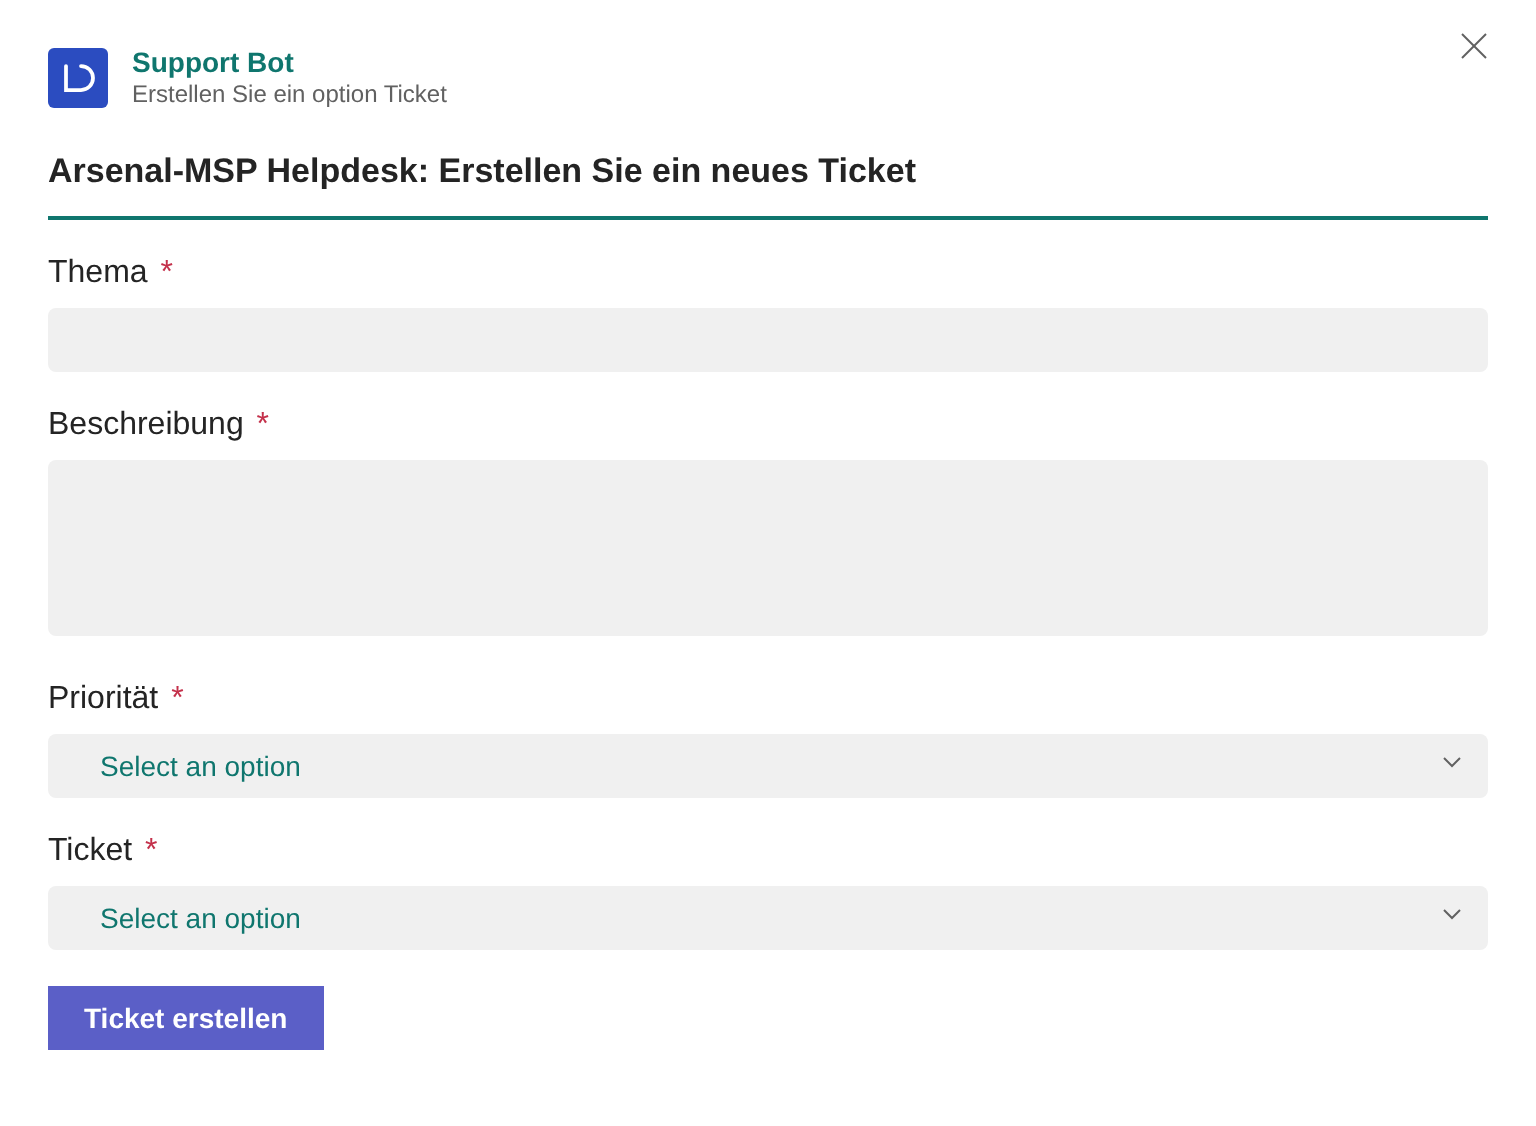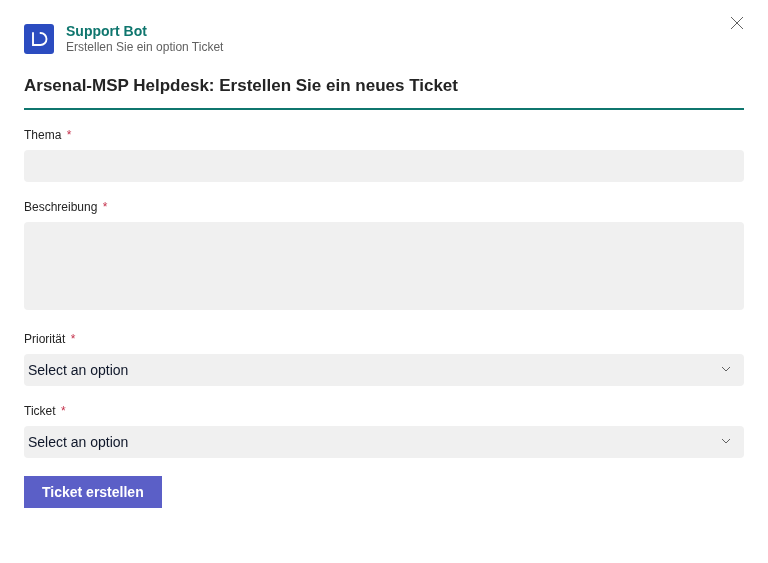--- a/index.html
+++ b/index.html
@@ -60,21 +60,21 @@
       font-size: 17px;
       font-weight: 700;
       color: #242424;
       padding-bottom: 12px;
       border-bottom: 2px solid #0f766e;
       margin-bottom: 18px;
     }
     .field { margin-bottom: 18px; }
     .field-label {
       display: block;
-      font-size: 12px;
+      font-size: 16px;
       color: #242424;
       margin-bottom: 8px;
     }
     .required { color: #c4314b; margin-left: 2px; }
     .text-input {
       width: 100%;
       height: 32px;
       background: #f0f0f0;
       border: none;
       border-radius: 4px;
@@ -98,24 +98,24 @@
     .select-wrap {
       position: relative;
       width: 100%;
     }
     .select-input {
       width: 100%;
       height: 32px;
       background: #f0f0f0;
       border: none;
       border-radius: 4px;
-      padding: 0 36px 0 4px;
-      font-size: 14px;
-      font-family: inherit;
-      color: #0f172a;
+      padding: 0 36px 0 26px;
+      font-size: 14px;
+      font-family: inherit;
+      color: #0f766e;
       text-align: left;
       cursor: pointer;
       display: flex;
       align-items: center;
     }
     .select-chevron {
       position: absolute;
       right: 12px;
       top: 50%;
       transform: translateY(-50%);

